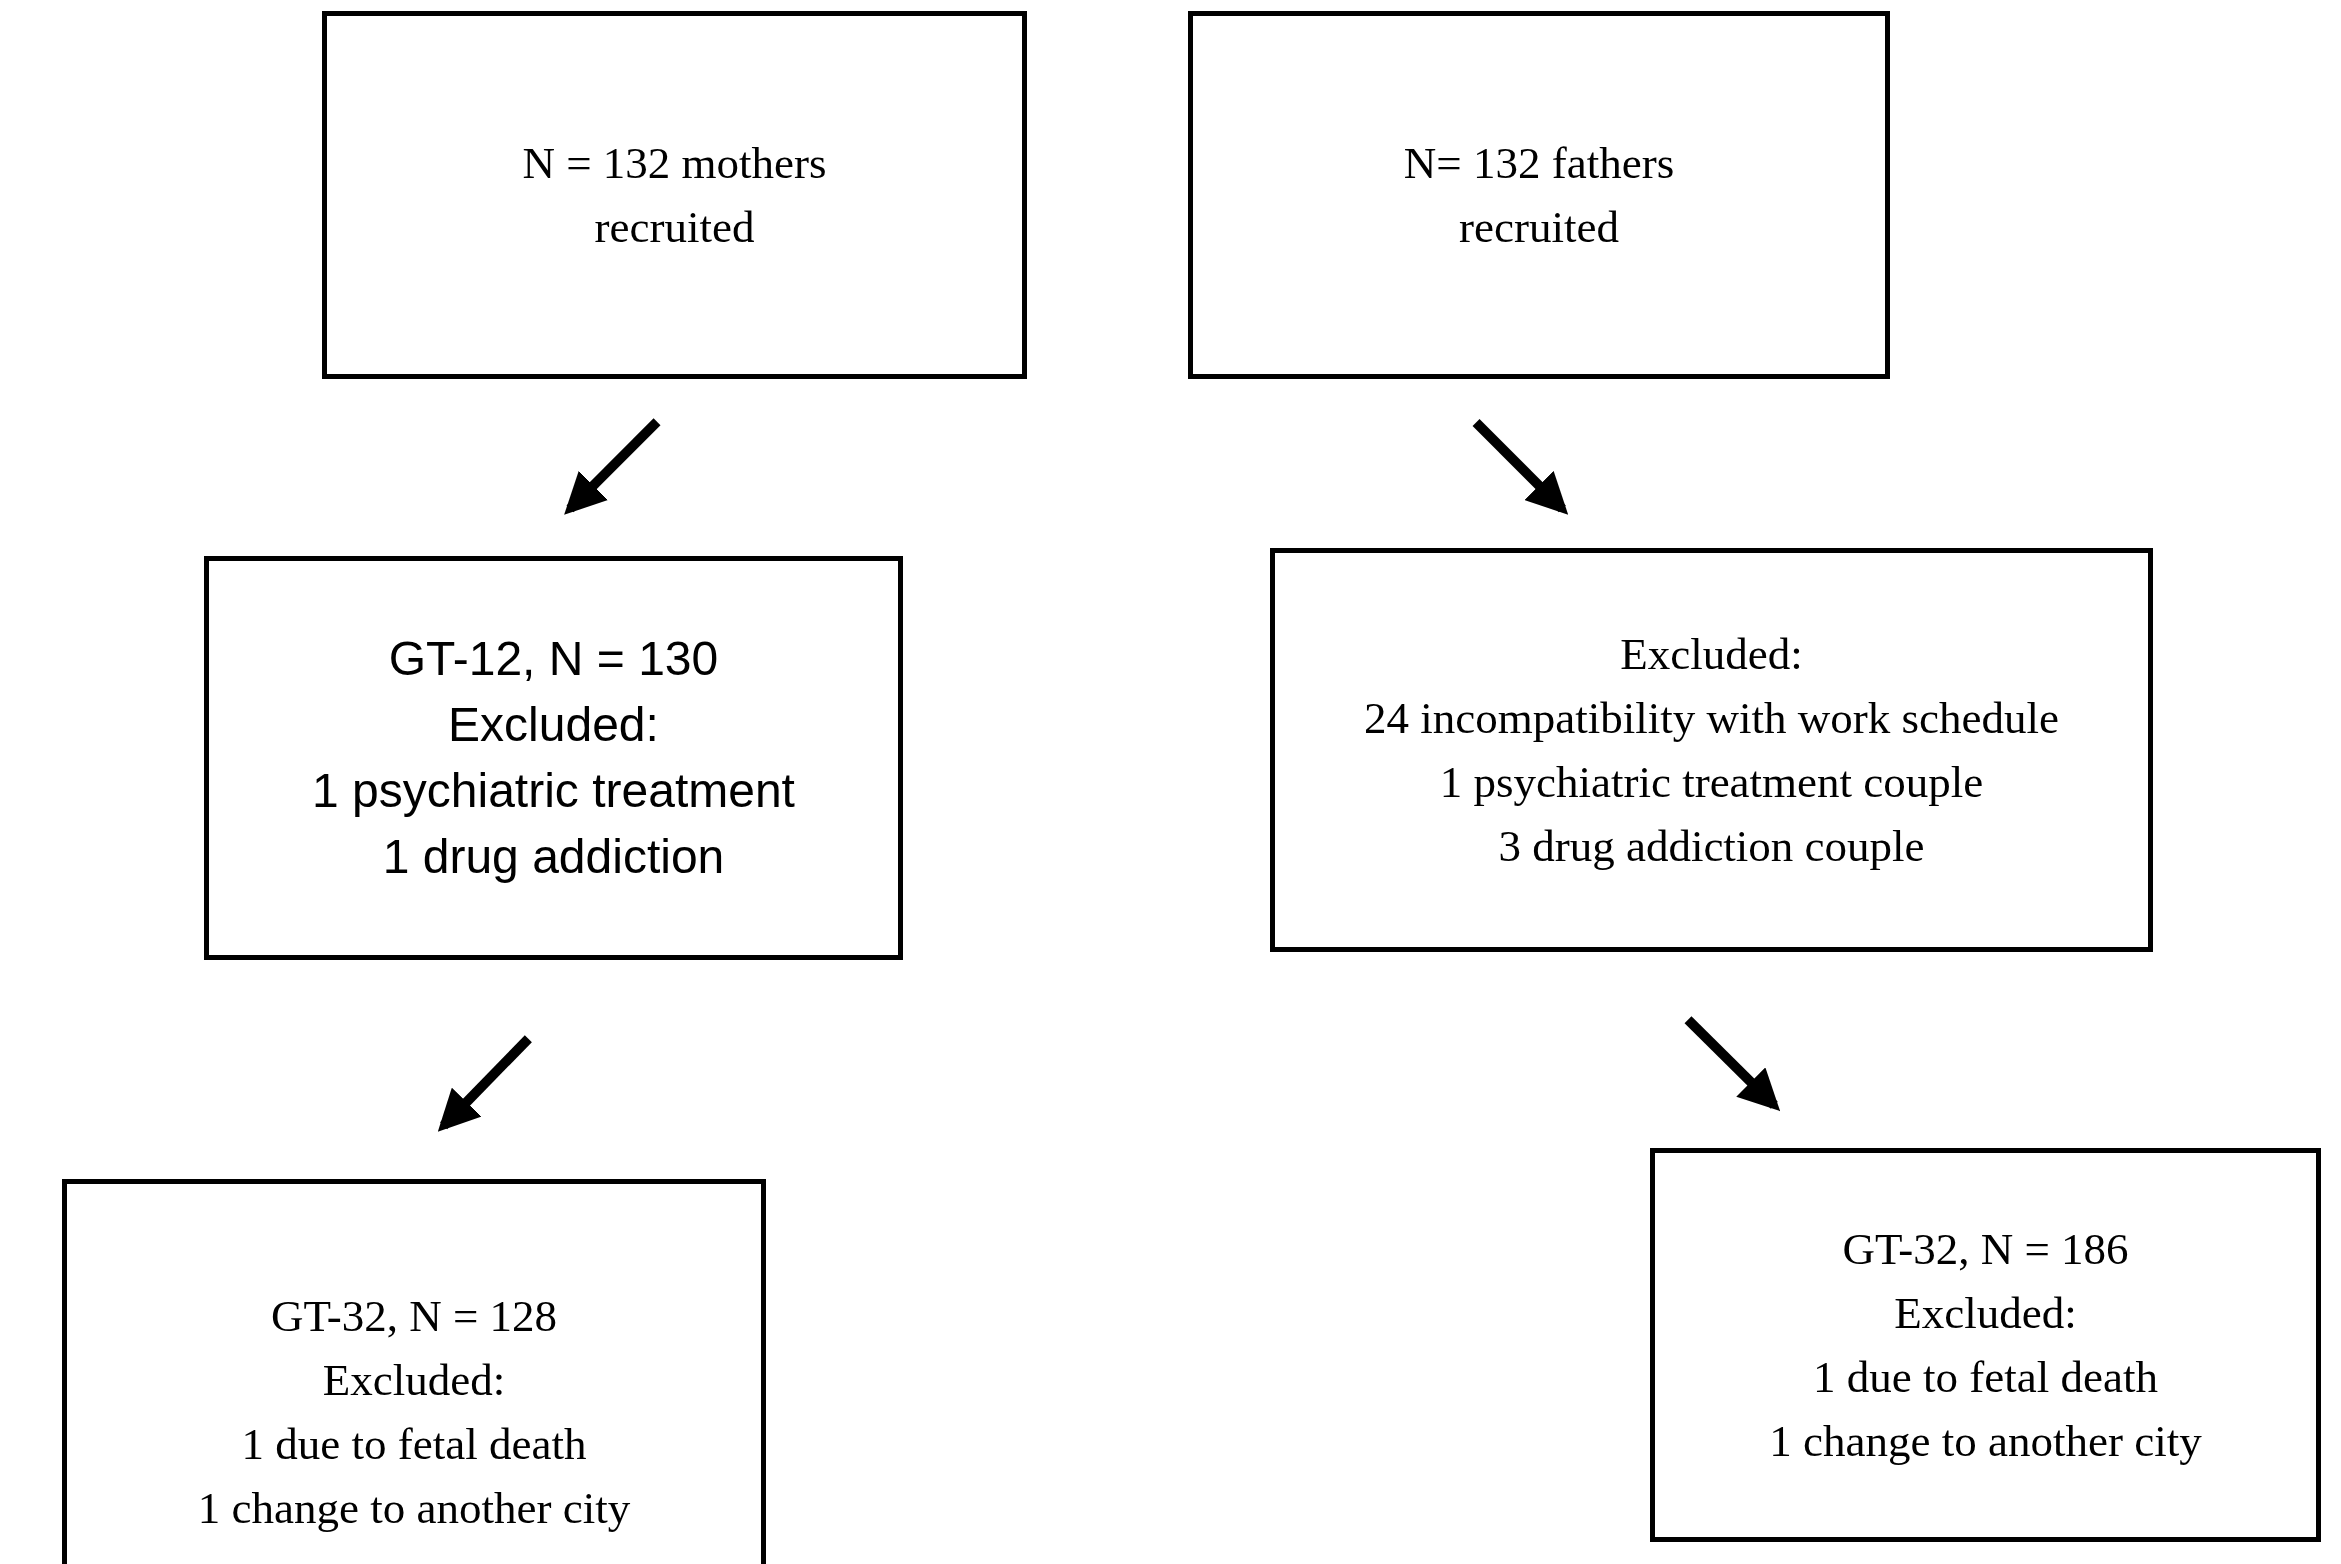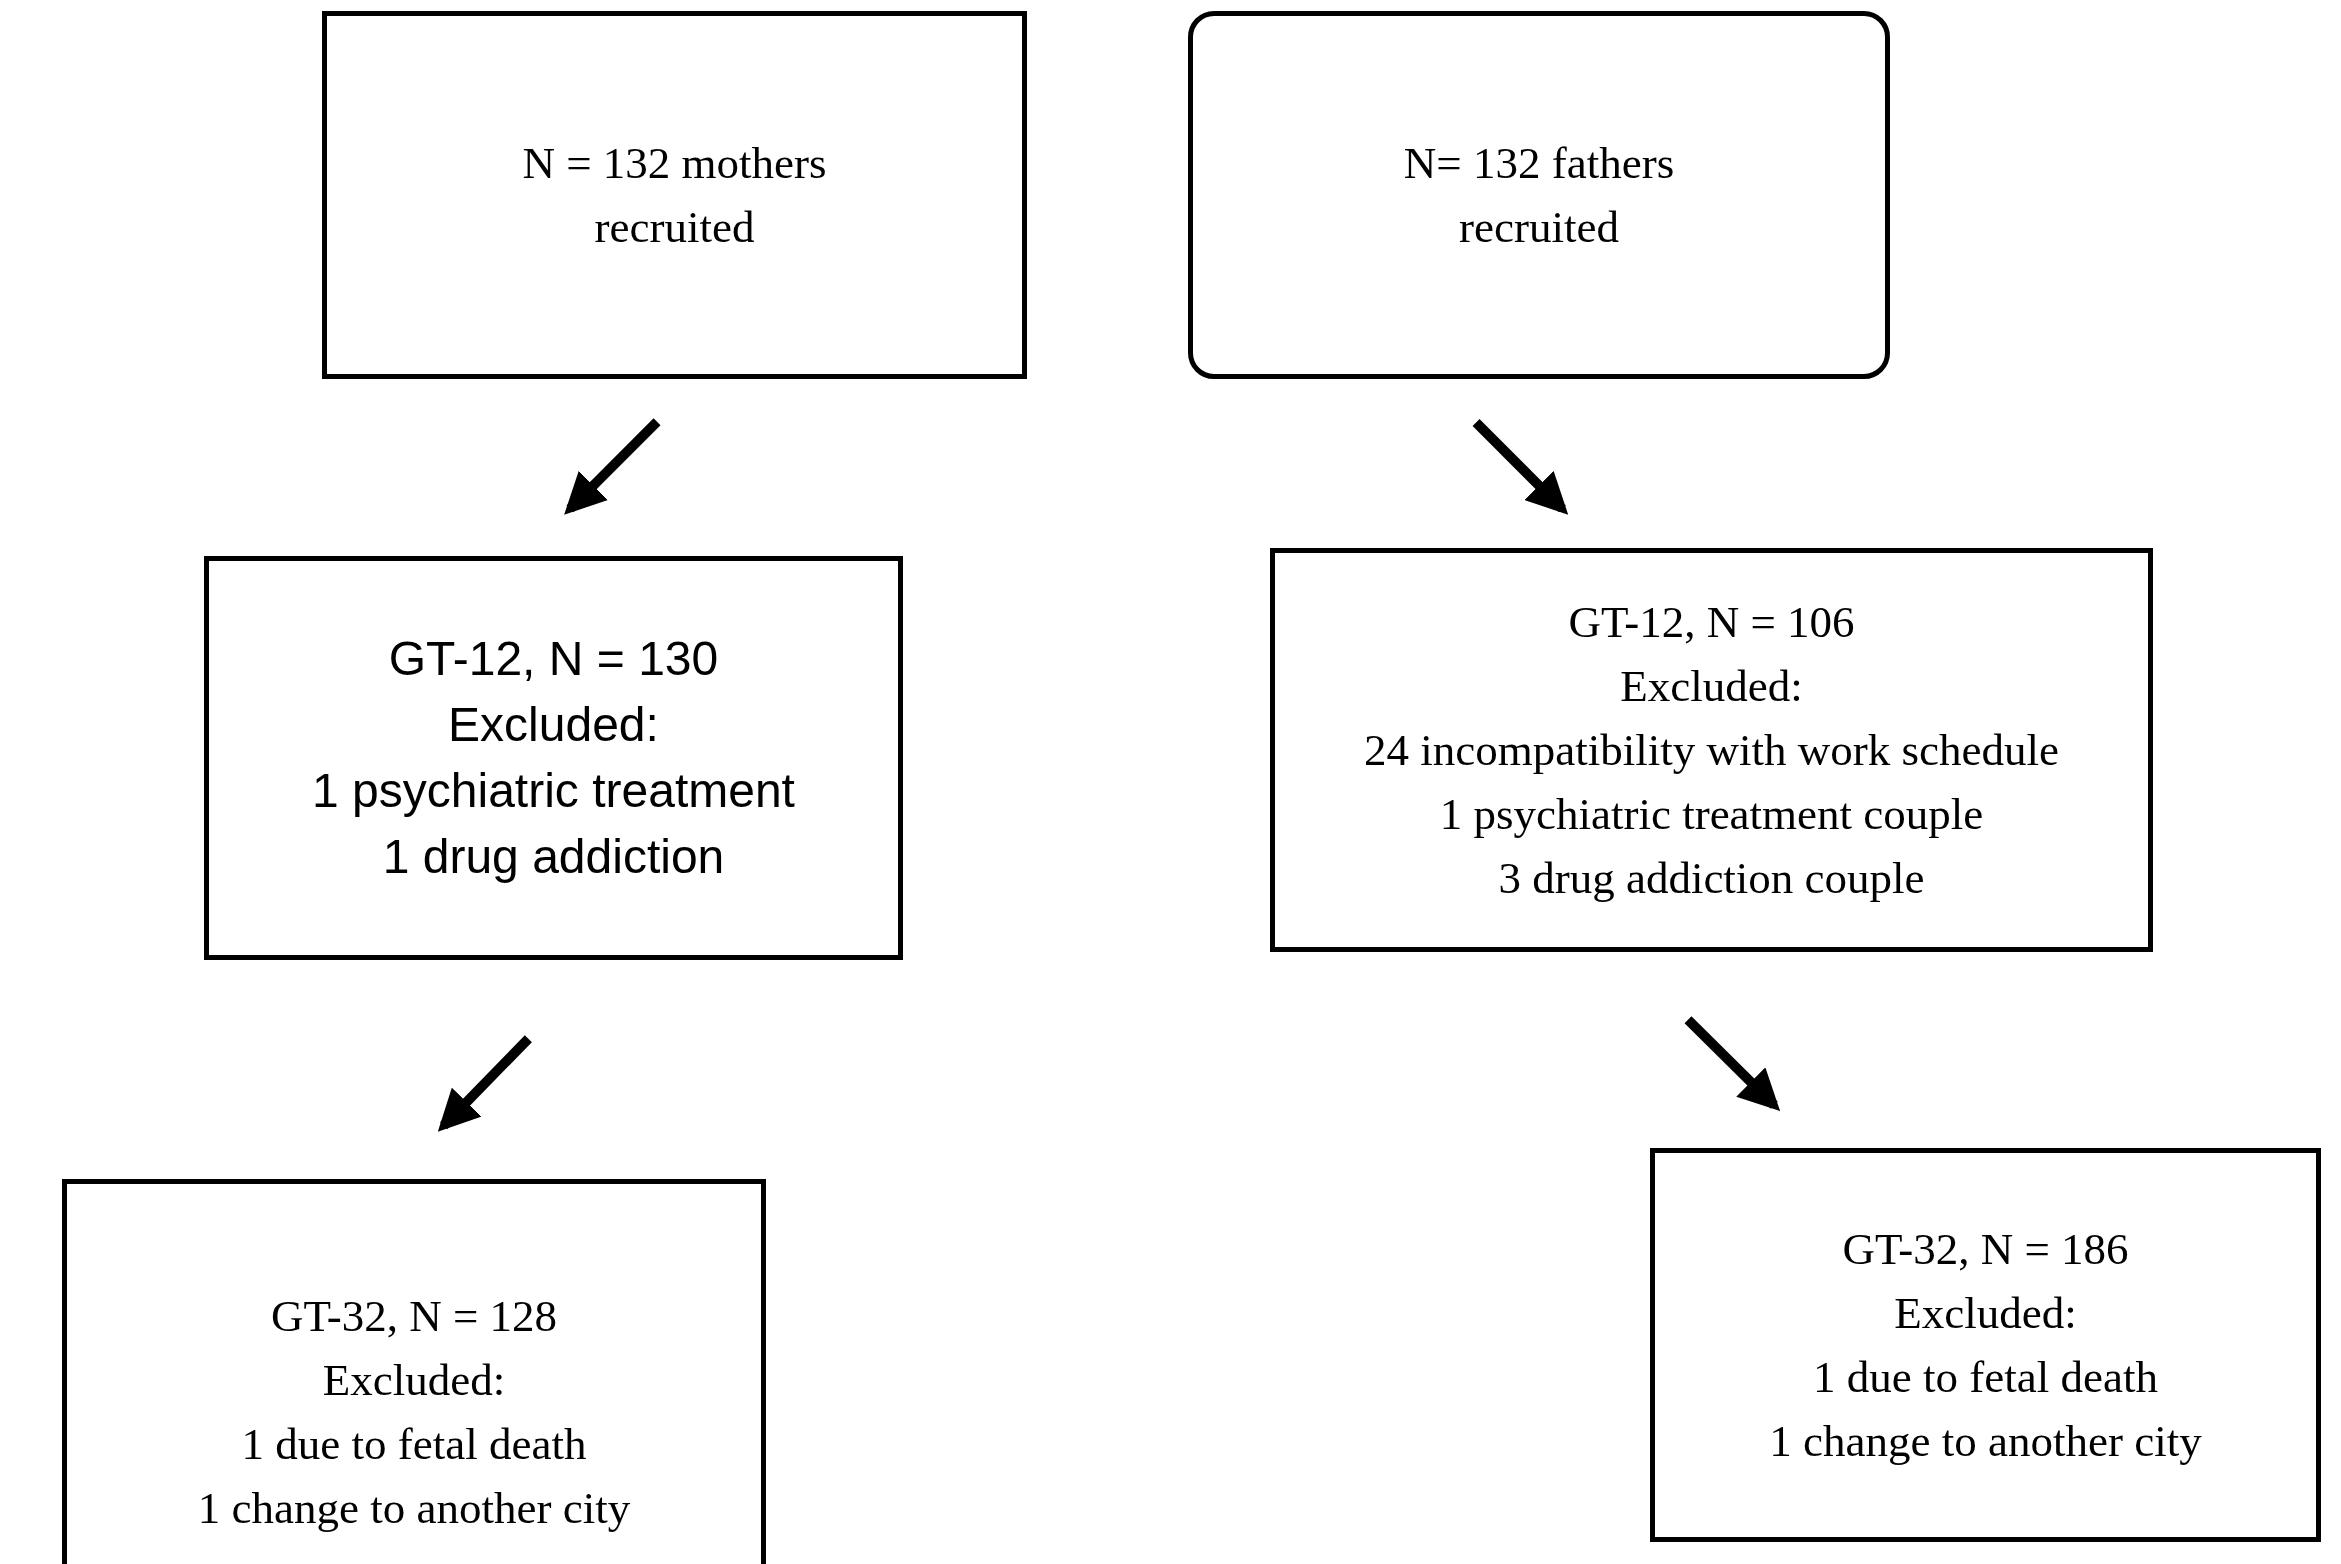--- a/index.html
+++ b/index.html
@@ -35,21 +35,21 @@
   }
   .sans {
     font-family: "Liberation Sans", "DejaVu Sans", sans-serif;
     font-size: 48px;
     line-height: 66px;
   }
   .line { white-space: nowrap; }
 
   
   #box-mothers-recruited { left: 322px;  top: 10.6px;   width: 705px;  height: 368px; }
-  #box-fathers-recruited { left: 1188px; top: 10.6px;   width: 702px;  height: 368px; border-radius: 26px; }
+  #box-fathers-recruited { left: 1188px; top: 10.6px;   width: 702px;  height: 368px; }
   #box-mothers-gt12      { left: 204px;  top: 548px;  width: 699px;  height: 404px; margin-top: 8px; }
   #box-fathers-gt12      { left: 1270px; top: 548px;  width: 883px; height: 404px; }
   #box-mothers-gt32      { left: 23px;   top: 1179px; width: 704px;  height: 465px; margin-left: 39px; }
   #box-fathers-gt32      { left: 1650px; top: 1148px; width: 671px;  height: 394px; }
 
   .arrow-layer {
     position: absolute;
     left: 0; top: 0;
     width: 2342px;
     height: 1565px;
@@ -84,21 +84,20 @@
   </div>
 
   <div class="box sans" id="box-mothers-gt12">
     <div class="line">GT-12, N = 130</div>
     <div class="line">Excluded:</div>
     <div class="line">1 psychiatric treatment</div>
     <div class="line">1 drug addiction</div>
   </div>
 
   <div class="box serif" id="box-fathers-gt12">
-    <div class="line">GT-12, N = 106</div>
     <div class="line">Excluded:</div>
     <div class="line">24 incompatibility with work schedule</div>
     <div class="line">1 psychiatric treatment couple</div>
     <div class="line">3 drug addiction couple</div>
   </div>
 
   <div class="box serif" id="box-mothers-gt32">
     <div class="line">GT-32, N = 128</div>
     <div class="line">Excluded:</div>
     <div class="line">1 due to fetal death</div>

